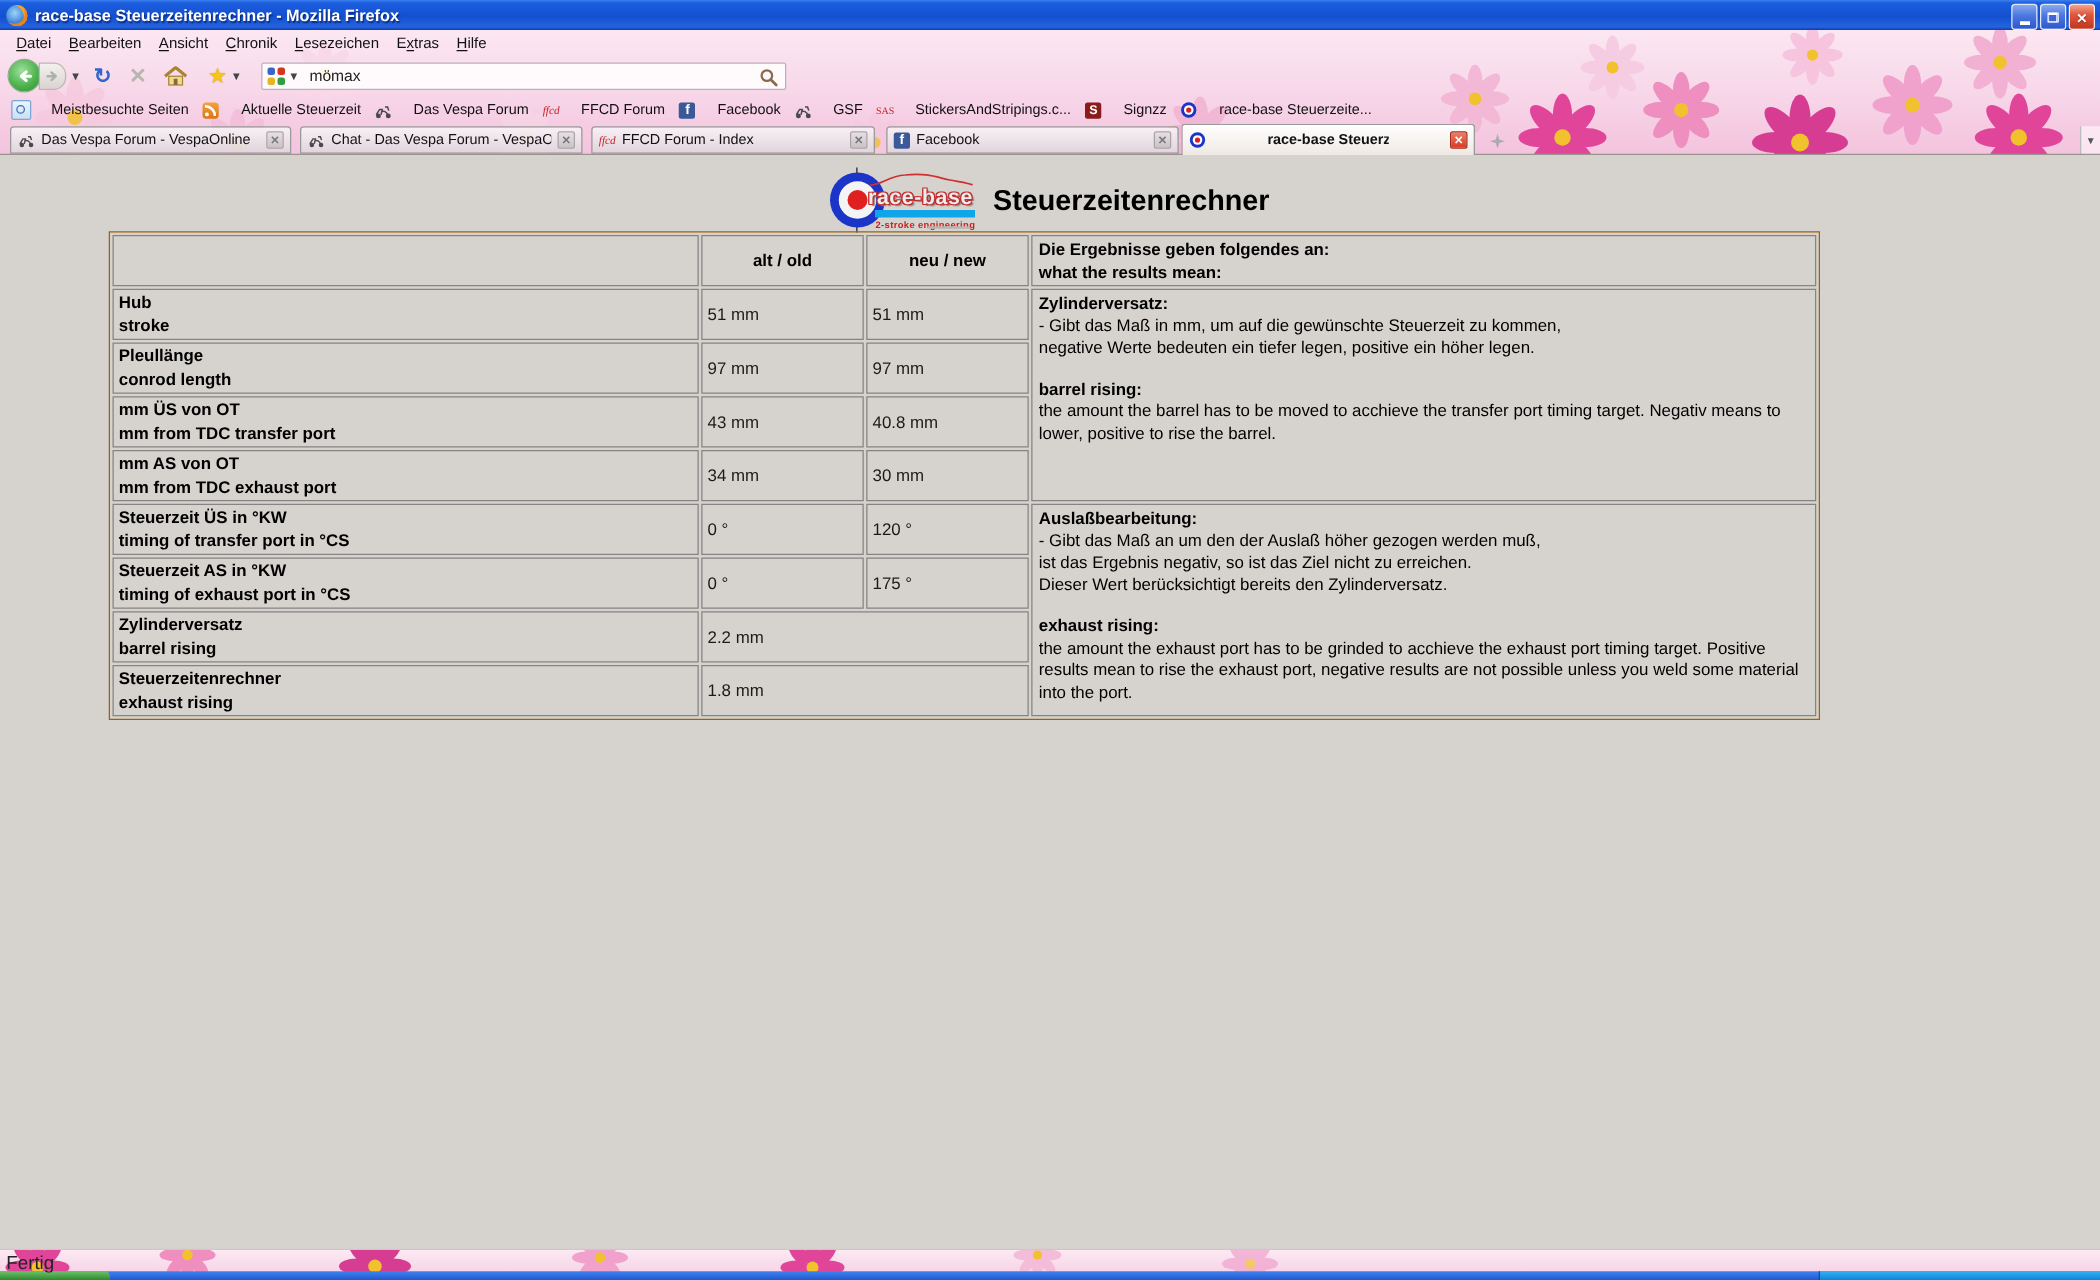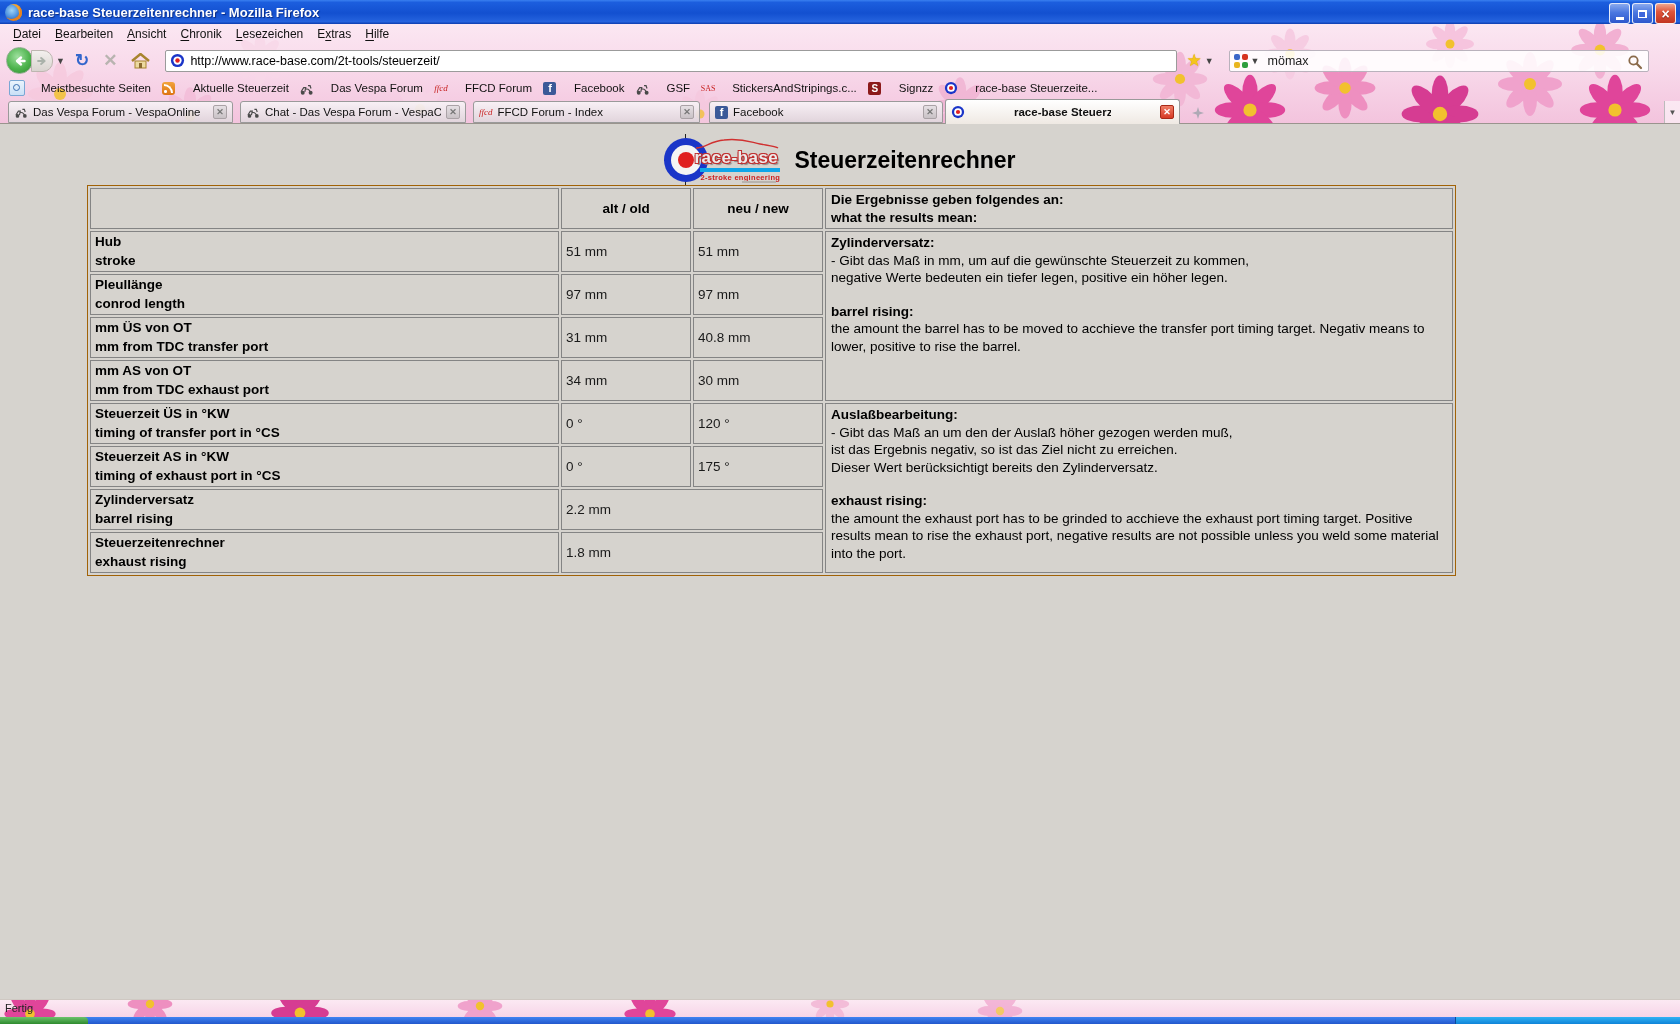--- a/index.html
+++ b/index.html
@@ -92,39 +92,39 @@
   .page-header{position:absolute;left:0;top:8px;width:1680px;height:56px;display:flex;align-items:center;justify-content:center;}
   .logo{position:relative;width:120px;height:52px;margin-right:10px;}
   .logo .cross-v{position:absolute;left:21px;top:0;width:1px;height:52px;background:#222;}
   .logo .cross-h{position:absolute;left:0;top:26px;width:112px;height:1px;background:#222;}
   .ring-b{position:absolute;left:0px;top:4px;width:44px;height:44px;border-radius:50%;background:#1a35c8;}
   .ring-w{position:absolute;left:7px;top:11px;width:30px;height:30px;border-radius:50%;background:#f4f4f4;}
   .ring-r{position:absolute;left:14px;top:18px;width:16px;height:16px;border-radius:50%;background:#e02020;}
   .car-svg{position:absolute;left:30px;top:2px;}
   .brand{position:absolute;left:30px;top:14px;font-size:17px;font-weight:bold;letter-spacing:.5px;color:#ececec;
     text-shadow:-1px -1px 0 #c03030,1px -1px 0 #c03030,-1px 1px 0 #c03030,1px 1px 0 #c03030,2px 2px 1px #888;}
-  .tagline{position:absolute;left:36px;top:34px;font-size:7.5px;font-weight:bold;color:#cc2020;border-top:4px solid #0ea5e9;padding-top:1px;letter-spacing:.3px;}
+  .tagline{position:absolute;left:36px;top:34px;font-size:7.5px;font-weight:bold;color:#cc2020;border-top:6px solid #0ea5e9;padding-top:1px;letter-spacing:.3px;}
   .logo-url-line{position:absolute;left:78px;top:47px;width:34px;height:2px;background:#b8b4ae;}
   .page-title{font-size:23px;font-weight:bold;color:#000;}
 
   .calc-table{position:absolute;left:87px;top:61px;border-collapse:separate;border-spacing:2px;border:1px solid #a16207;table-layout:fixed;}
   .calc-table td{border:1px solid #848484;padding:1px 4px;font-size:13.5px;vertical-align:middle;}
   .col-label{width:469px;} .col-old{width:130px;} .col-new{width:130px;} .col-info{width:628px;}
   td.lbl div{font-weight:bold;line-height:18.5px;}
   td.hdr{font-weight:bold;text-align:center;}
   td.val{color:#1a1a1a;}
   td.info{vertical-align:top;line-height:17.5px;padding:2px 5px;}
   td.info .ih{font-weight:bold;}
   td.info .gap{height:16px;}
   tr.r{height:40px;}
 
   
   .statusbar{position:absolute;left:0;top:999px;width:1680px;height:18px;background:linear-gradient(180deg,#fce9f3,#f6d4e7);
     border-top:1px solid #cfc8c2;overflow:hidden;}
-  .statusbar .st-text{position:absolute;left:5px;top:2px;font-size:11px;color:#222;z-index:2;}
+  .statusbar .st-text{position:absolute;left:5px;top:2px;font-size:15px;color:#222;z-index:2;}
   .taskbar{position:absolute;left:0;top:1017px;width:1680px;height:7px;background:linear-gradient(180deg,#3f83f2,#2258cc);}
   .taskbar .start{position:absolute;left:0;top:0;width:88px;height:7px;background:linear-gradient(180deg,#6cc26c,#2e8a2e);border-radius:0 4px 0 0;}
   .taskbar .tray{position:absolute;left:1455px;top:0;width:225px;height:7px;background:linear-gradient(180deg,#31b2f4,#0f84d8);border-left:1px solid #0c4a9c;}
 </style>
 </head>
 <body>
 
 <div class="screen">
 
   <div class="titlebar">
@@ -197,28 +197,20 @@
           </svg>
       </div>
       <span class="caret">▼</span>
       <span class="nav-glyph reload">↻</span>
       <span class="nav-glyph stop">✕</span>
       <svg class="home-icon" viewBox="0 0 19 16">
         <path d="M1 8 L9.5 1 L18 8" fill="none" stroke="#a8842e" stroke-width="2.4" stroke-linejoin="round"></path>
         <rect x="4" y="8" width="11" height="7" fill="#ecd9a0" stroke="#a8842e" stroke-width="1"></rect>
         <rect x="8" y="10" width="3" height="5" fill="#8a6a2e"></rect>
       </svg>
-      <div class="urlbar">
-        <svg width="15" height="15" viewBox="0 0 16 16">
-          <circle cx="8" cy="8" r="7" fill="#1a35c8"></circle>
-            <circle cx="8" cy="8" r="4.4" fill="#fff"></circle>
-            <circle cx="8" cy="8" r="2.4" fill="#e02020"></circle>
-        </svg>
-        <span class="url-text">http://www.race-base.com/2t-tools/steuerzeit/</span>
-      </div>
       <span class="star">★</span>
       <span class="caret">▼</span>
       <div class="searchbox">
         <span class="gicon">
             <i class="b"></i>
             <i class="r"></i>
             <i class="yy"></i>
             <i class="g"></i>
           </span>
         <span class="caret">▼</span>
@@ -401,21 +393,21 @@
               <div>conrod length</div>
             </td>
         <td class="val">97 mm</td>
         <td class="val">97 mm</td>
       </tr>
       <tr class="r">
         <td class="lbl">
               <div>mm ÜS von OT</div>
               <div>mm from TDC transfer port</div>
             </td>
-        <td class="val">31 mm</td>
+        <td class="val">43 mm</td>
         <td class="val">40.8 mm</td>
       </tr>
       <tr class="r">
         <td class="lbl">
               <div>mm AS von OT</div>
               <div>mm from TDC exhaust port</div>
             </td>
         <td class="val">34 mm</td>
         <td class="val">30 mm</td>
       </tr>

